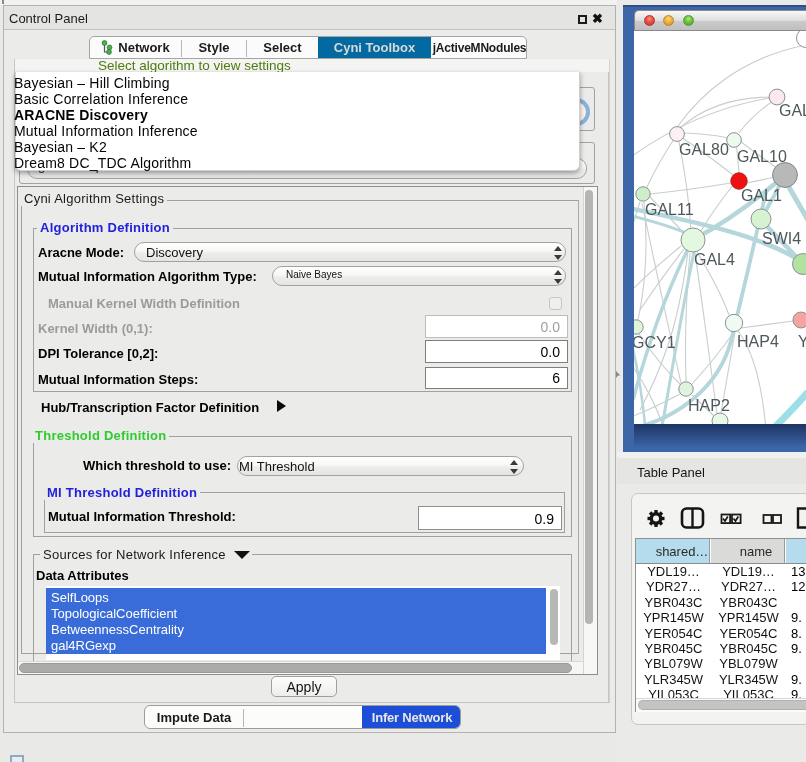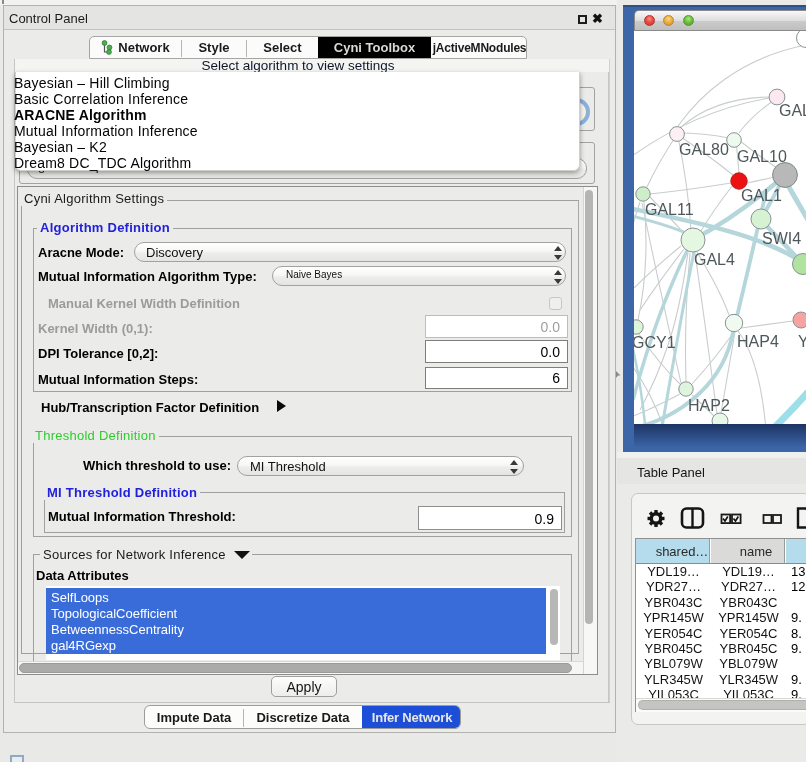--- a/index.html
+++ b/index.html
@@ -18,41 +18,41 @@
 
 <div class="abs" style="left:3px;top:5px;width:613px;height:728px;background:#ebebe9;border:1px solid #b2b2b0"></div>
 <div class="abs" style="left:4px;top:6px;width:611px;height:24px;background:#e4e4e2;border-bottom:1px solid #c2c2c0"></div>
 <div class="abs" style="left:9px;top:11px;font-size:13px;color:#1b1b1b">Control Panel</div>
 <div class="abs" style="left:578px;top:15px;width:9px;height:9px;border:2px solid #1c1c1c"></div>
 <div class="abs" style="left:592px;top:11px;font-size:13px;font-weight:bold;color:#111">✖</div>
 
 <div class="abs" style="left:14px;top:59px;width:595px;height:643px;border-left:1px solid #c6c6c4;border-right:1px solid #c6c6c4;background:#ebebe9"></div>
 
 <div class="abs" style="left:15px;top:59px;width:594px;height:13px;background:#f4f4f2"></div>
-<div class="abs" style="left:98px;top:58px;width:400px;text-align:center;font-size:13.5px;color:#0f172a">Select algorithm to view settings</div>
+<div class="abs" style="left:98px;top:58px;width:400px;font-size:13.5px;color:#4d7c0f">Select algorithm to view settings</div>
 
 <div class="abs" style="left:19px;top:87px;width:576px;height:44px;border:1px solid #a2a2a0;border-radius:3px"></div>
 <div class="abs" style="left:27px;top:101px;width:560px;height:22px;border:1px solid #a8a8a6;border-radius:11px;background:#f4f4f2;box-shadow:0 0 0 3px #85b2e2"></div>
 
 <div class="abs" style="left:19px;top:142px;width:576px;height:42px;border:1px solid #a2a2a0;border-radius:3px"></div>
 <div class="combo" style="left:27px;top:158px;width:560px;height:21px"></div>
 <div class="abs" style="left:38px;top:158px;font-size:13px;color:#222">gal4RGexp</div>
 
 <div class="abs" style="left:89px;top:36px;width:438px;height:23px;background:#fbfbfb;border:1px solid #a5a5a3;border-radius:5px 5px 0 0;overflow:hidden">
   <div class="seg" style="left:0;width:91px"><svg width="13" height="15" viewBox="0 0 13 15" style="margin-right:4px">
         <path d="M3.5 3.5 V12 H7" stroke="#555" stroke-width="1.2" fill="none"></path>
         <circle cx="3.5" cy="3" r="2.4" fill="#4caf50" stroke="#2a7a2e" stroke-width="0.8"></circle>
         <circle cx="8.5" cy="7.5" r="2.4" fill="#4caf50" stroke="#2a7a2e" stroke-width="0.8"></circle>
         <circle cx="8" cy="12" r="2.4" fill="#4caf50" stroke="#2a7a2e" stroke-width="0.8"></circle>
       </svg>Network</div>
   <div class="abs" style="left:91px;top:3px;width:1px;height:17px;background:#b6b6b4"></div>
   <div class="seg" style="left:92px;width:64px">Style</div>
   <div class="abs" style="left:156px;top:3px;width:1px;height:17px;background:#b6b6b4"></div>
   <div class="seg" style="left:157px;width:71px">Select</div>
-  <div class="seg" style="left:228px;width:113px;background:#000000;color:#d9d9d7">Cyni Toolbox</div>
+  <div class="seg" style="left:228px;width:113px;background:#0369a1;color:#d9d9d7">Cyni Toolbox</div>
   <div class="seg" style="left:341px;width:97px;font-size:12px;letter-spacing:-0.2px">jActiveMNodules</div>
 </div>
 
 <div class="abs" style="left:17px;top:186px;width:581px;height:489px;border:1px solid #8d8d8b;background:#ebebe9"></div>
 
 <div class="abs" style="left:21px;top:200px;width:558px;height:454px;border:1px solid #a0a09e;border-right-color:#a8a8a6"></div>
 <div class="gtit" style="left:21px;top:192px;color:#1a1a1a">Cyni Algorithm Settings</div>
 
 <div class="abs" style="left:33px;top:228px;width:539px;height:164px;border:1px solid #a0a09e"></div>
 <div class="gtit" style="left:37px;top:221px;color:#2121dc;font-weight:bold">Algorithm Definition</div>
@@ -72,57 +72,56 @@
 <div class="fld" style="left:425px;top:315px;width:143px;height:23px;border:1px solid #bdbdbb;color:#9e9e9c;padding:3px 7px 0 0">0.0</div>
 <div class="abs b13" style="left:38px;top:346px">DPI Tolerance [0,2]:</div>
 <div class="fld" style="left:425px;top:340px;width:143px;height:23px;border:1px solid #7e7e7c;color:#000;padding:3px 7px 0 0">0.0</div>
 <div class="abs b13" style="left:38px;top:372px">Mutual Information Steps:</div>
 <div class="fld" style="left:425px;top:367px;width:143px;height:22px;border:1px solid #7e7e7c;color:#000;padding:2px 7px 0 0">6</div>
 
 <div class="abs b13" style="left:41px;top:400px">Hub/Transcription Factor Definition</div>
 <div class="carr" style="left:277px;top:400px;border-top:6.5px solid transparent;border-bottom:6.5px solid transparent;border-left:9px solid #0a0a0a"></div>
 
 <div class="abs" style="left:33px;top:436px;width:539px;height:101px;border:1px solid #a0a09e"></div>
-<div class="gtit" style="left:32px;top:429px;color:#2ecc2e;font-weight:normal">Threshold Definition</div>
+<div class="gtit" style="left:32px;top:429px;color:#2ecc2e;font-weight:bold">Threshold Definition</div>
 <div class="abs b13" style="left:83px;top:458px">Which threshold to use:</div>
 <div class="combo" style="left:237px;top:456px;width:287px;height:20px"></div>
-<div class="abs" style="left:250px;top:459px;font-size:13px;color:#111">MI Threshold</div>
+<div class="abs" style="left:239px;top:459px;font-size:13px;color:#111">MI Threshold</div>
 <div class="carr" style="left:510px;top:460px;border-left:4px solid transparent;border-right:4px solid transparent;border-bottom:5px solid #3a3a38"></div>
 <div class="carr" style="left:510px;top:469px;border-left:4px solid transparent;border-right:4px solid transparent;border-top:5px solid #3a3a38"></div>
 <div class="abs" style="left:44px;top:492px;width:521px;height:41px;border:1px solid #a0a09e"></div>
 <div class="gtit" style="left:44px;top:486px;color:#2121dc;font-weight:bold">MI Threshold Definition</div>
 <div class="abs b13" style="left:48px;top:509px">Mutual Information Threshold:</div>
 <div class="fld" style="left:418px;top:506px;width:144px;height:24px;border:1px solid #8e8e8c;color:#000;padding:4px 7px 0 0">0.9</div>
 
 <div class="abs" style="left:33px;top:554px;width:539px;height:117px;border:1px solid #a0a09e"></div>
 <div class="gtit" style="left:40px;top:548px;color:#1a1a1a;padding-right:26px">Sources for Network Inference</div>
 <div class="carr" style="left:234px;top:551px;border-left:8px solid transparent;border-right:8px solid transparent;border-top:8px solid #111"></div>
 <div class="abs b13" style="left:36px;top:568px">Data Attributes</div>
 
 <div class="abs" style="left:46px;top:586px;width:514px;height:74px;background:#fff"></div>
 <div class="abs" style="left:46px;top:588px;width:500px;height:66px;background:#3a6cd9"></div>
 <div class="abs" style="left:51px;top:590px;font-size:13px;line-height:16px;color:#fff">SelfLoops<br>TopologicalCoefficient<br>BetweennessCentrality<br>gal4RGexp</div>
 <div class="abs" style="left:550px;top:589px;width:8px;height:56px;background:#b7b7b5;border-radius:4px"></div>
 
 <div class="abs" style="left:15px;top:72px;width:565px;height:99px;background:#fff;border:1px solid #d0d0ce;border-top:none;border-radius:0 0 6px 6px;box-shadow:0 2px 5px rgba(0,0,0,0.38)"></div>
-<div class="abs" style="left:14px;top:75px;font-size:14px;line-height:16px;color:#040404;letter-spacing:0.2px">Bayesian – Hill Climbing<br>Basic Correlation Inference<br><b>ARACNE Algorithm</b><br>Mutual Information Inference<br>Bayesian – K2<br>Dream8 DC_TDC Algorithm</div>
+<div class="abs" style="left:14px;top:75px;font-size:14px;line-height:16px;color:#040404;letter-spacing:0.2px">Bayesian – Hill Climbing<br>Basic Correlation Inference<br><b>ARACNE Discovery</b><br>Mutual Information Inference<br>Bayesian – K2<br>Dream8 DC_TDC Algorithm</div>
 
 <div class="abs" style="left:583px;top:187px;width:14px;height:487px;background:#f7f7f5;border-left:1px solid #d4d4d2"></div>
 <div class="abs" style="left:585px;top:190px;width:8px;height:434px;background:#b5b5b3;border-radius:4px"></div>
 <div class="abs" style="left:18px;top:661px;width:565px;height:13px;background:#f6f6f4;border-top:1px solid #d8d8d6"></div>
 <div class="abs" style="left:19px;top:663px;width:553px;height:10px;background:#ababa9;border:1px solid #9b9b99;border-radius:5px"></div>
 
 <div class="abs" style="left:271px;top:676px;width:66px;height:21px;border:1px solid #9f9f9d;border-radius:5px;background:linear-gradient(#fdfdfd,#ededeb);text-align:center;font-size:14px;color:#151513;padding-top:2px">Apply</div>
 
 <div class="abs" style="left:14px;top:702px;width:596px;height:1px;background:#c4c4c2"></div>
 
 <div class="abs" style="left:144px;top:705px;width:317px;height:24px;background:#fcfcfa;border:1px solid #9c9c9a;border-radius:6px;overflow:hidden">
   <div class="seg" style="left:0;width:98px">Impute Data</div>
   <div class="abs" style="left:98px;top:3px;width:1px;height:18px;background:#b6b6b4"></div>
-  <div class="seg" style="left:99px;width:118px">Discretize Data</div>
   <div class="seg" style="left:217px;width:100px;background:#1d4ed8;color:#e7e7e5;letter-spacing:-0.2px">Infer Network</div>
 </div>
 
 <div class="abs" style="left:10px;top:755px;width:14px;height:10px;border:2px solid #93a9c3;background:#e8edf3"></div>
 
 <div class="abs" style="left:617px;top:0;width:189px;height:762px;background:#eaeae8"></div>
 <div class="abs" style="left:609px;top:59px;width:1px;height:643px;background:#d0d0ce"></div>
 
 <svg class="abs" style="left:615px;top:370px" width="6" height="9" viewBox="0 0 6 9">
     <path d="M1 8 L1 1 L5.5 5.5 L3 5.5 Z" fill="#888"></path>

